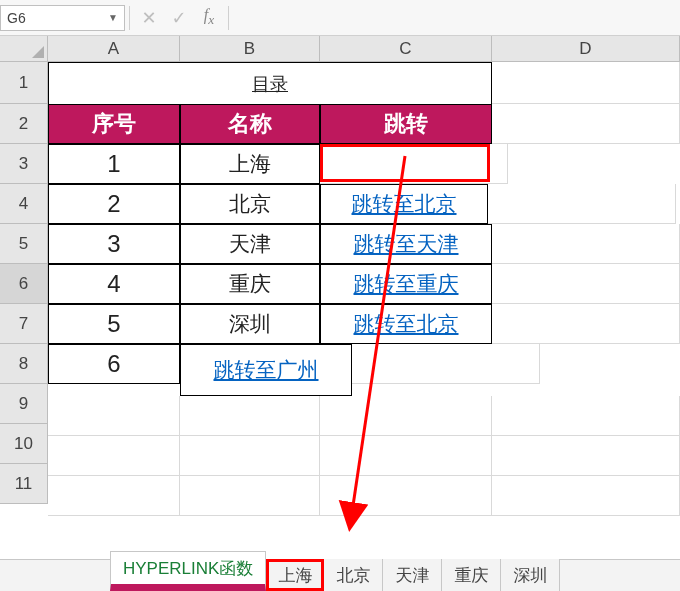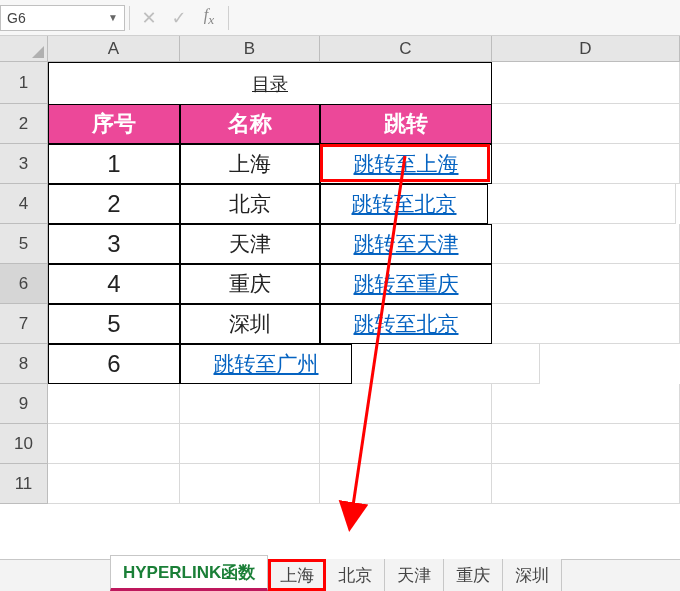--- a/index.html
+++ b/index.html
@@ -136,21 +136,21 @@
     overflow: hidden;
     white-space: nowrap;
   }
   .title-cell {
     font-size: 18px;
     border: 1.5px solid #000;
     border-bottom: none;
     text-decoration: underline;
   }
   .hdr {
-    background: #ec4899;
+    background: #be185d;
     color: #fff;
     font-weight: bold;
     font-size: 22px;
     border: 1.5px solid #000;
   }
   .bordered {
     border: 1.5px solid #000;
   }
   .num {
     font-size: 24px;
@@ -185,24 +185,24 @@
     padding: 5px 12px 4px 12px;
     font-size: 17px;
     color: #444;
     border-right: 1px solid #c7c7c7;
     background: #f3f3f3;
     position: relative;
   }
   .tab.active {
     background: #fff;
     color: #1a7f37;
-    font-weight: bold;
+    font-weight: normal;
     border-top: 1px solid #c7c7c7;
     border-left: 1px solid #c7c7c7;
-    border-bottom: 3px solid #be185d;
+    border-bottom: 7px solid #be185d;
   }
   .tab.highlight {
     border: 3px solid #ff0000 !important;
     padding: 2px 9px 1px 9px;
   }
 </style>
 </head>
 <body>
 
 <div class="formula-bar">
@@ -246,23 +246,20 @@
       </div>
       <div class="row">
         <div class="cell hdr" style="width: 132px; height: 40px;">序号</div>
         <div class="cell hdr" style="width: 140px; height: 40px;">名称</div>
         <div class="cell hdr" style="width: 172px; height: 40px; text-align: right;">跳转</div>
         <div class="cell" style="width: 188px; height: 40px;"></div>
       </div>
       <div class="row">
         <div class="cell bordered num" style="width: 132px; height: 40px;">1</div>
         <div class="cell bordered" style="width: 140px; height: 40px;">上海</div>
-        <div class="cell bordered" style="width: 172px; height: 40px;">
-          <span class="link">跳转至上海</span>
-        </div>
         <div class="cell" style="width: 188px; height: 40px;"></div>
       </div>
       <div class="row">
         <div class="cell bordered num" style="width: 132px; height: 40px;">2</div>
         <div class="cell bordered" style="width: 140px; height: 40px;">北京</div>
         <div class="cell bordered" style="width: 168px; height: 40px;">
           <span class="link">跳转至北京</span>
         </div>
         <div class="cell" style="width: 188px; height: 40px;"></div>
       </div>
@@ -285,21 +282,21 @@
       <div class="row">
         <div class="cell bordered num" style="width: 132px; height: 40px;">5</div>
         <div class="cell bordered" style="width: 140px; height: 40px;">深圳</div>
         <div class="cell bordered" style="width: 172px; height: 40px;">
           <span class="link">跳转至北京</span>
         </div>
         <div class="cell" style="width: 188px; height: 40px;"></div>
       </div>
       <div class="row">
         <div class="cell bordered num" style="width: 132px; height: 40px;">6</div>
-        <div class="cell bordered" style="width: 172px; height: 40px; text-align: center;">
+        <div class="cell bordered" style="width: 172px; height: 52px; text-align: center;">
           <span class="link">跳转至广州</span>
         </div>
         <div class="cell" style="width: 188px; height: 40px;"></div>
       </div>
       <div class="row">
         <div class="cell" style="width: 132px; height: 40px;"></div>
         <div class="cell" style="width: 140px; height: 40px;"></div>
         <div class="cell" style="width: 172px; height: 40px;"></div>
         <div class="cell" style="width: 188px; height: 40px;"></div>
       </div>

